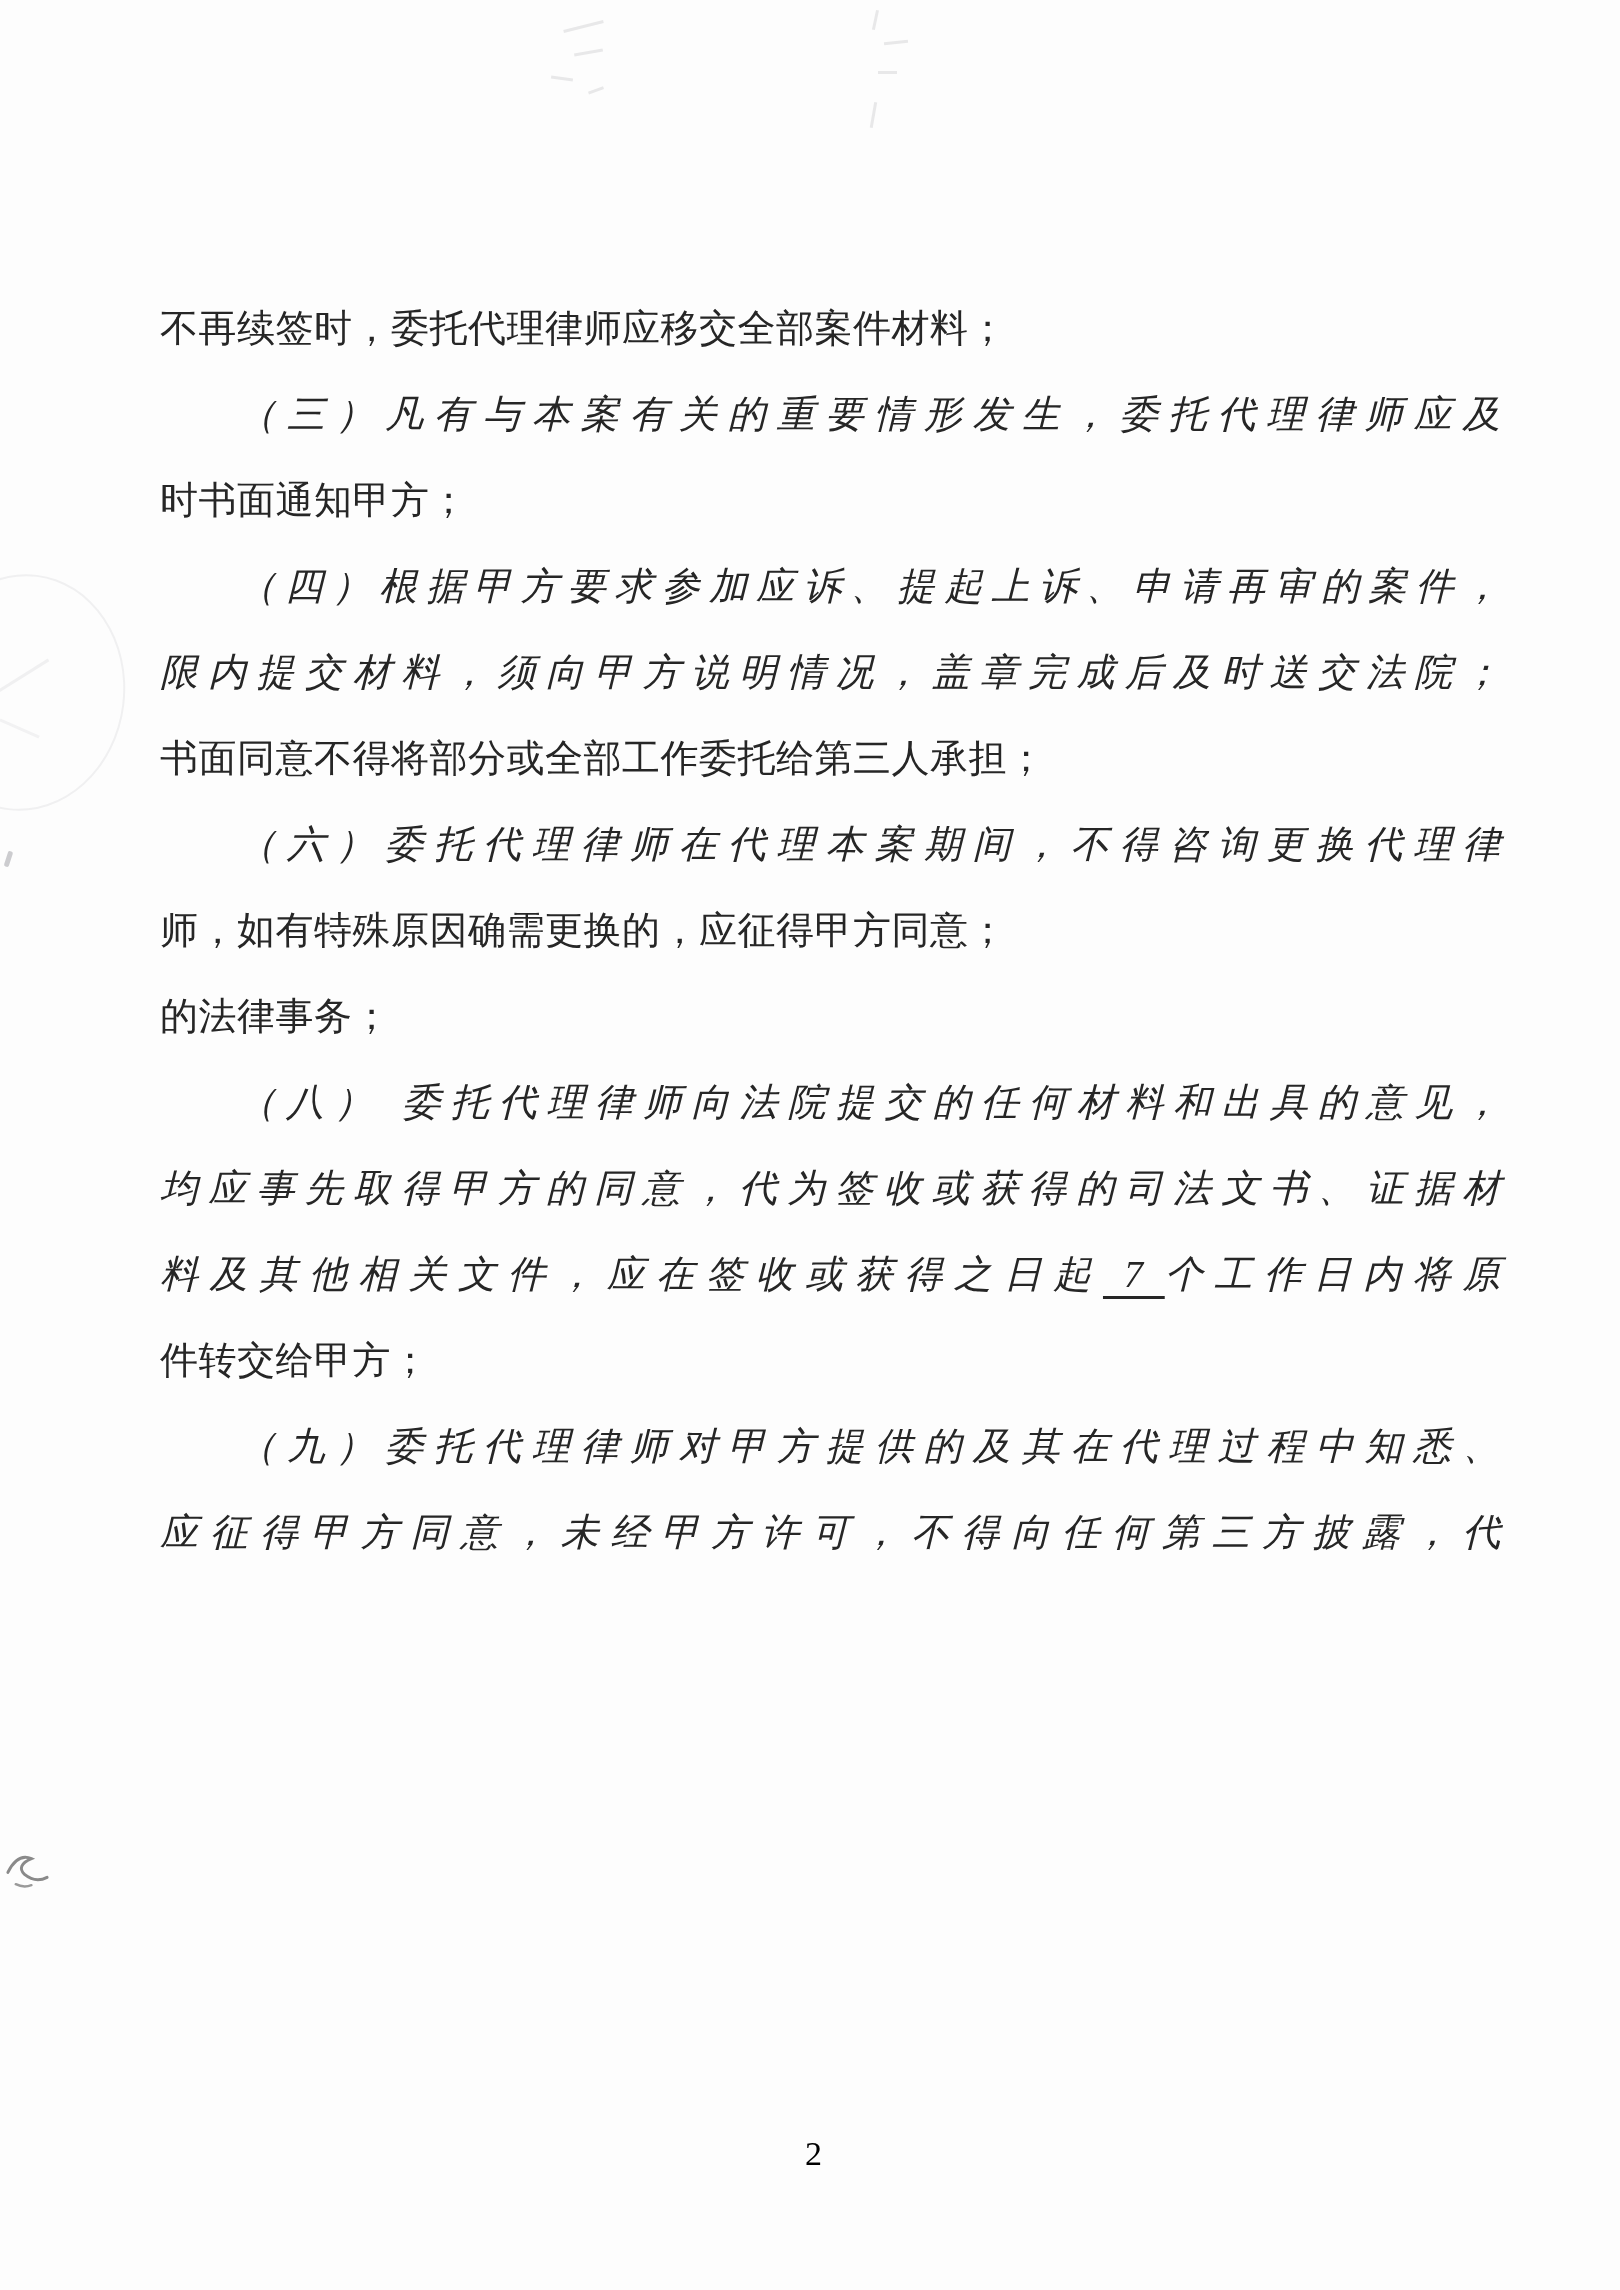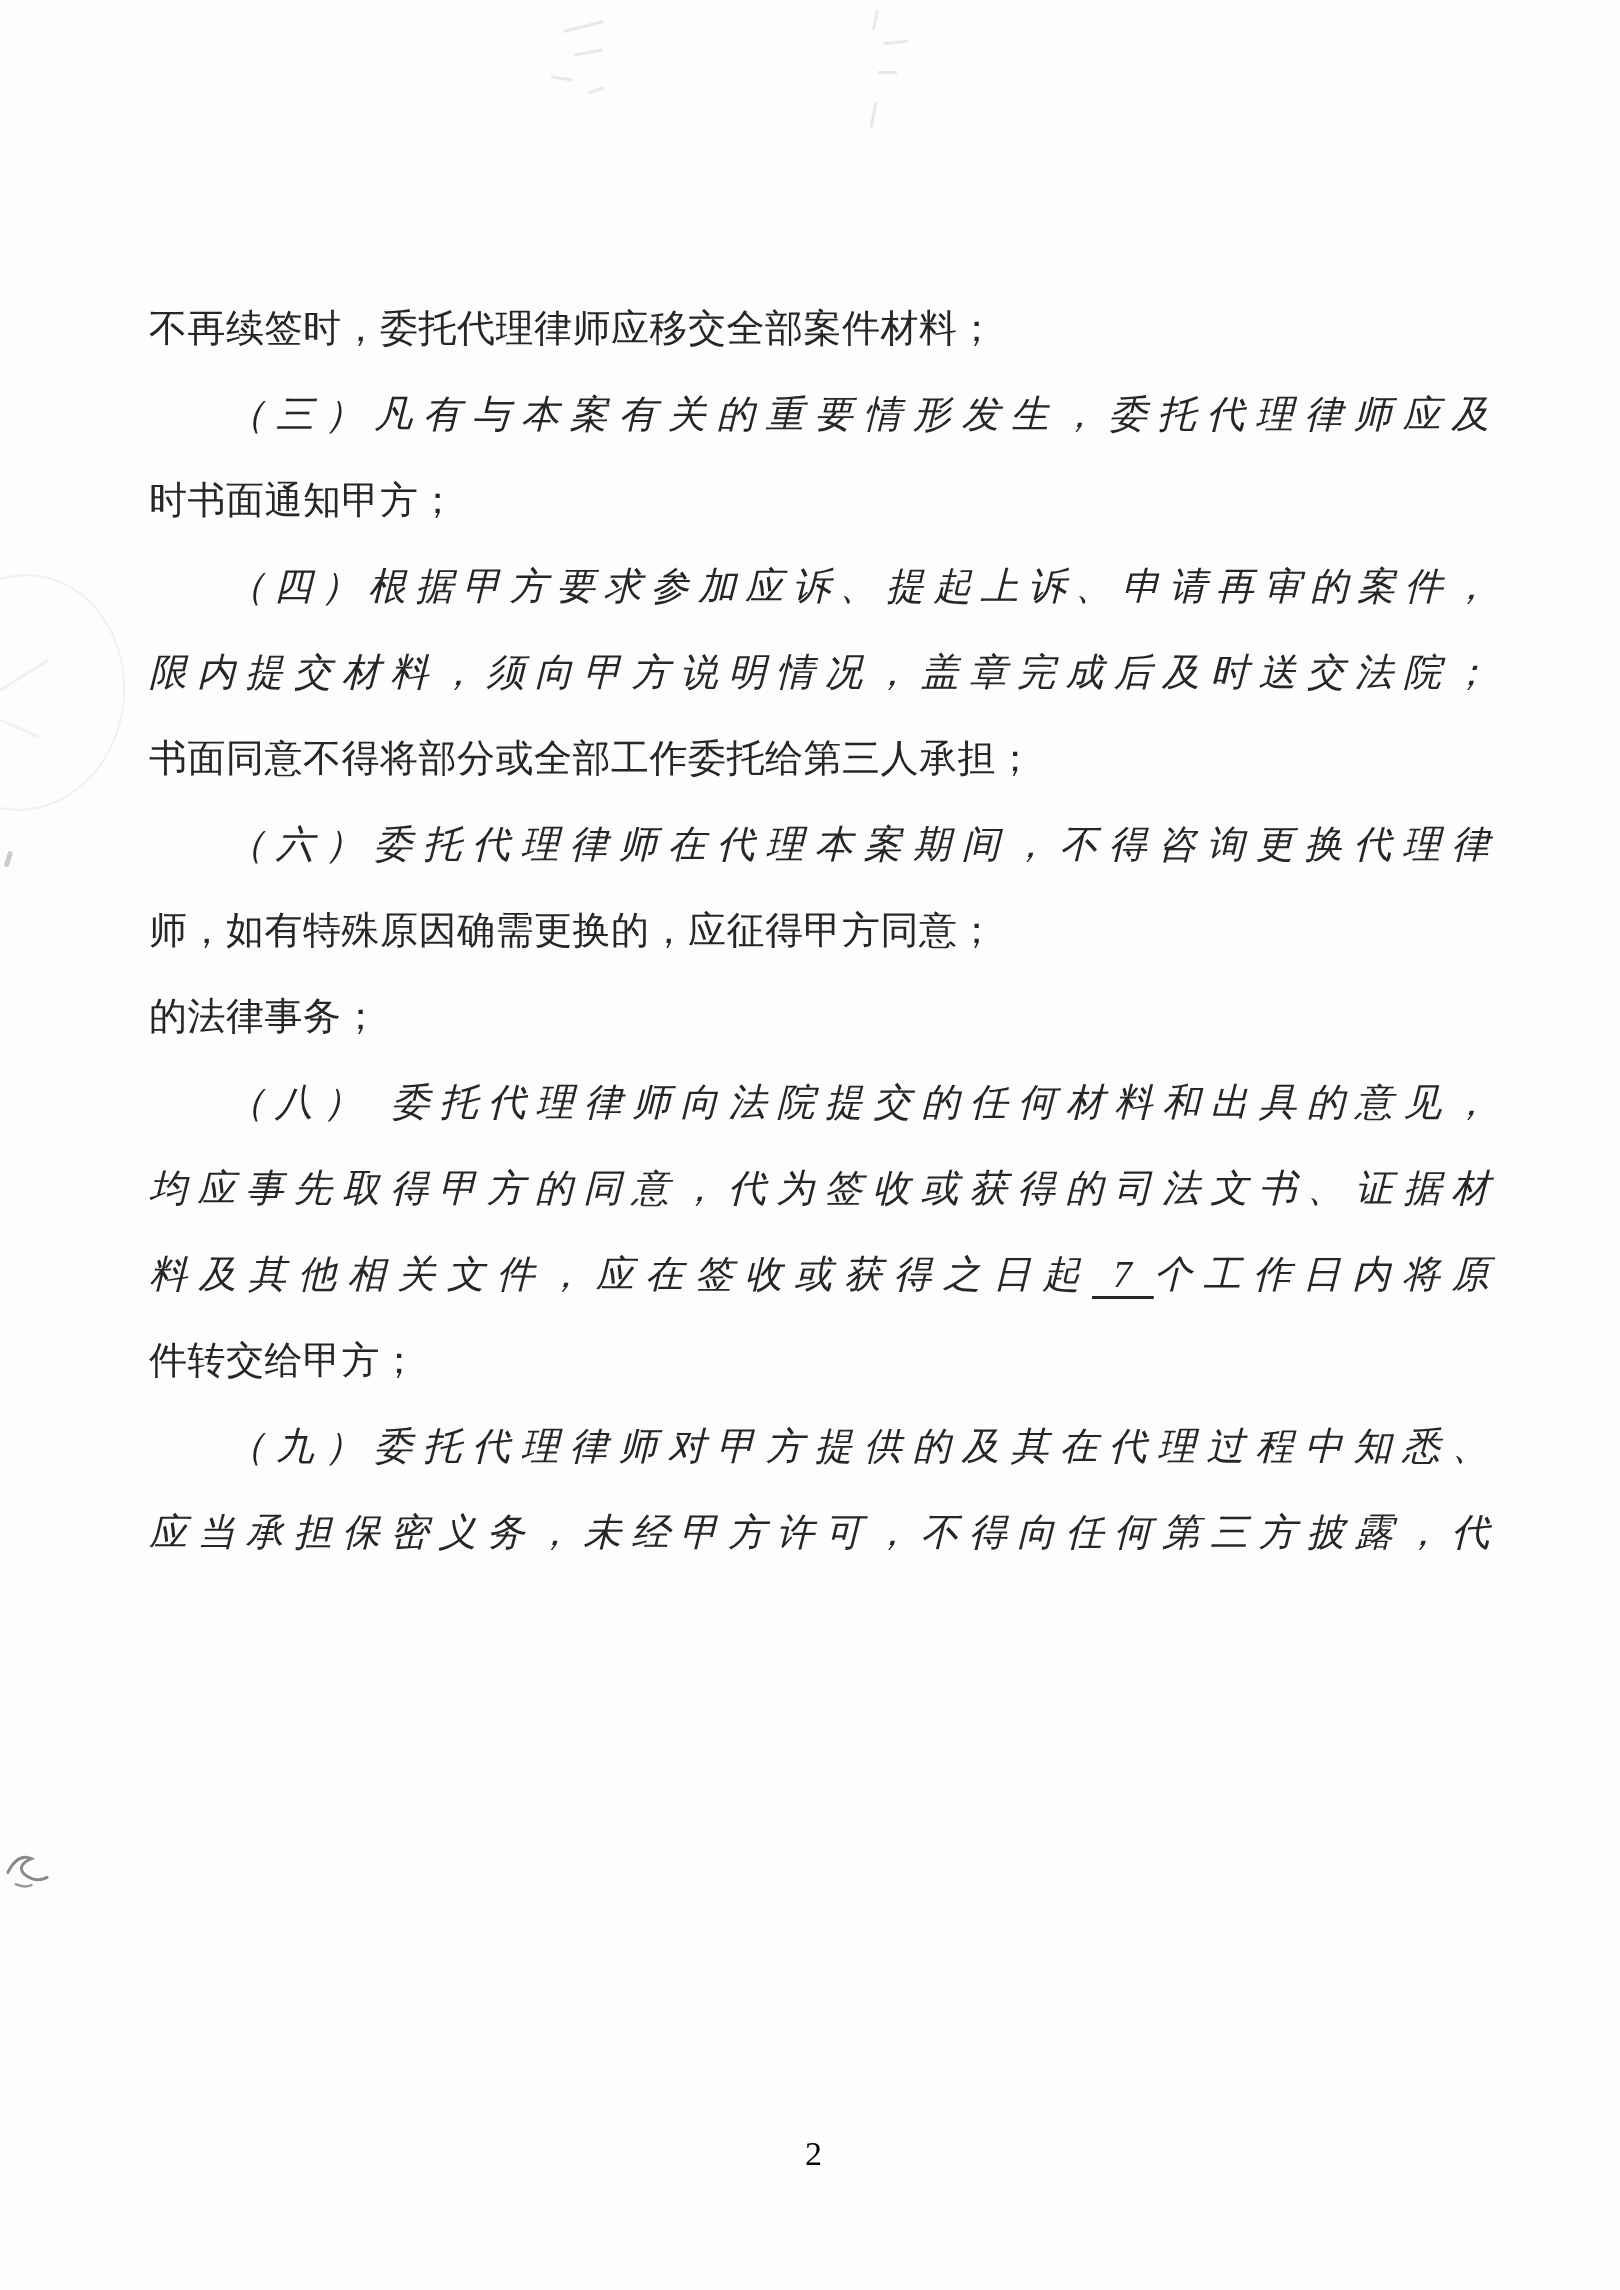--- a/index.html
+++ b/index.html
@@ -6,21 +6,21 @@
   body{
     width:1620px;height:2291px;position:relative;
     background:#ffffff;
     font-family:"Liberation Serif","DejaVu Serif",serif;
   }
   .page{
     position:absolute;left:0;top:0;width:1620px;height:2291px;
     background:#fdfdfd;overflow:hidden;
   }
   .doc-body{
-    position:absolute;left:149px;top:285px;width:1341px;
+    position:absolute;left:160px;top:285px;width:1341px;
   }
   .doc-line{
     font-size:38px;line-height:86px;height:86px;
     text-align:left;letter-spacing:0.5px;
     font-weight:500;
   }
   .doc-line.indent{padding-left:78px;}
   .doc-line.justify{text-align:justify;text-align-last:justify;font-style:italic;}
   .u{
     text-decoration:underline;
@@ -99,21 +99,21 @@
       <div class="doc-line justify"><span>限内提交材料，须向甲方说明情况，盖章完成后及时送交法院；</span></div>
       <div class="doc-line"><span>书面同意不得将部分或全部工作委托给第三人承担；</span></div>
       <div class="doc-line indent justify"><span>（六）委托代理律师在代理本案期间，不得咨询更换代理律</span></div>
       <div class="doc-line"><span>师，如有特殊原因确需更换的，应征得甲方同意；</span></div>
       <div class="doc-line"><span>的法律事务；</span></div>
       <div class="doc-line indent justify"><span>（八） 委托代理律师向法院提交的任何材料和出具的意见，</span></div>
       <div class="doc-line justify"><span>均应事先取得甲方的同意，代为签收或获得的司法文书、证据材</span></div>
       <div class="doc-line justify"><span>料及其他相关文件，应在签收或获得之日起</span><span class="u"> 7 </span><span>个工作日内将原</span></div>
       <div class="doc-line"><span>件转交给甲方；</span></div>
       <div class="doc-line indent justify"><span>（九）委托代理律师对甲方提供的及其在代理过程中知悉、</span></div>
-      <div class="doc-line justify"><span>应当承担保密义务，未经甲方许可，不得向任何第三方披露，代</span></div>
+      <div class="doc-line justify"><span>应征得甲方同意，未经甲方许可，不得向任何第三方披露，代</span></div>
     </div>
 
   <div class="page-number">
     <span>2</span>
   </div>
 
 </div>
 
 
 </body></html>

